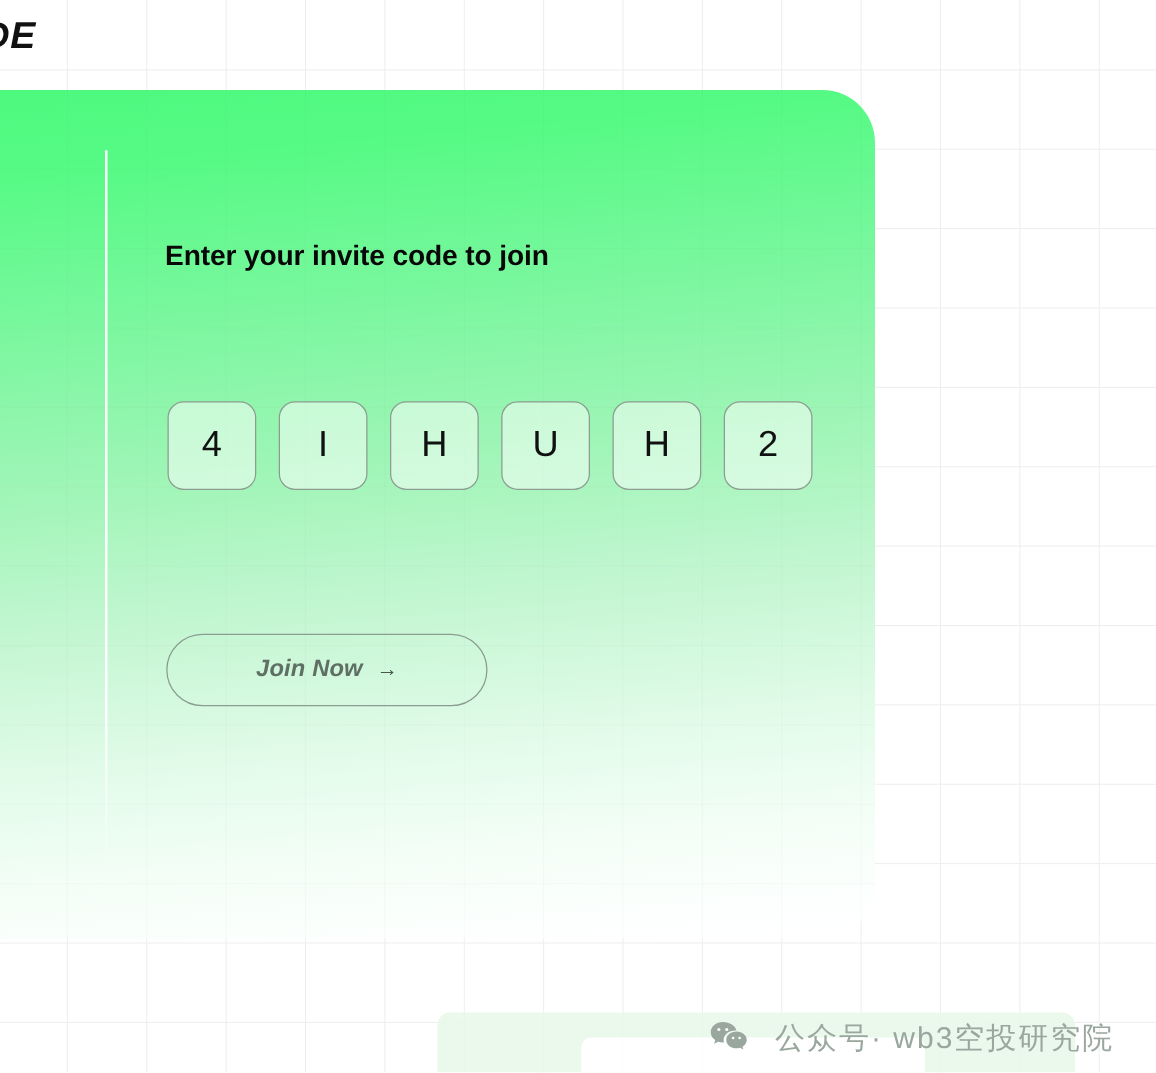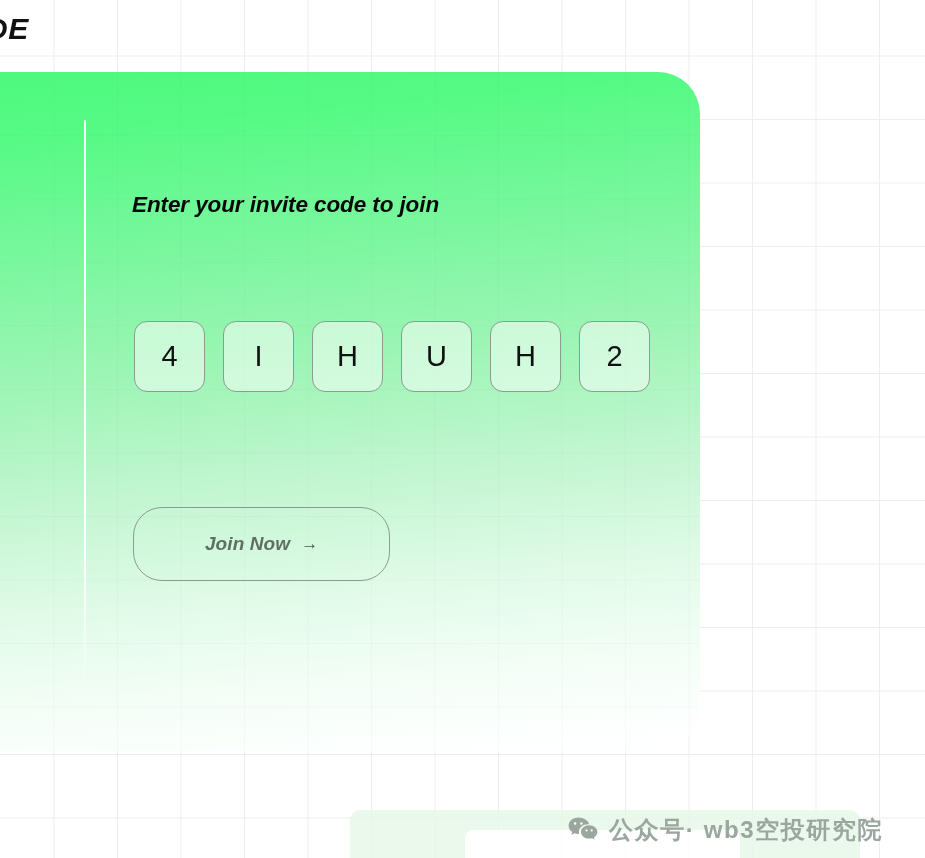--- a/index.html
+++ b/index.html
@@ -98,21 +98,20 @@
     right: 0;
     bottom: 0;
   }
 
   #invite-heading {
     position: absolute;
     top: 120px;
     left: 0;
     font-size: 22.5px;
     font-weight: bold;
-    font-style: italic;
     color: #080808;
     white-space: nowrap;
     letter-spacing: -0.1px;
   }
 
   
   #code-boxes {
     position: absolute;
     top: 249px;
     left: 2px;
@@ -134,21 +133,21 @@
     color: #111111;
     font-family: "Liberation Sans", sans-serif;
   }
 
   
   #join-now-button {
     position: absolute;
     top: 435px;
     left: 1px;
     width: 257px;
-    height: 74px;
+    height: 58px;
     border-radius: 29px;
     border: 1px solid #8b9c90;
     background: transparent;
     display: flex;
     align-items: center;
     justify-content: center;
     gap: 11px;
     cursor: pointer;
   }
 
@@ -214,22 +213,21 @@
     background: #ffffff;
     border-radius: 8px 8px 0 0;
   }
 
   #watermark-content {
     position: absolute;
     left: 218px;
     top: 14px;
     display: flex;
     align-items: center;
-    gap: 11px;
-    font-weight: bold;
+    gap: 22px;
   }
 
   #wechat-icon { display:block; }
 
   #watermark-text {
     font-size: 24px;
     color: #9aa79e;
     letter-spacing: 1.6px;
     white-space: nowrap;
     font-family: "Liberation Sans", sans-serif;

